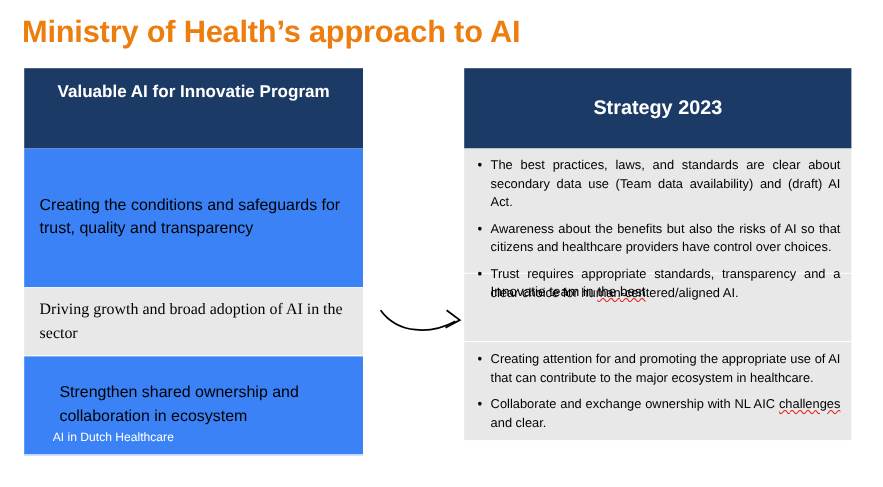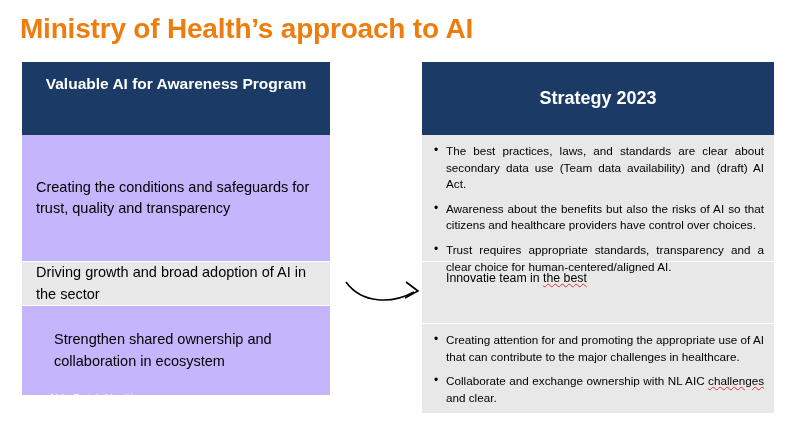--- a/index.html
+++ b/index.html
@@ -50,24 +50,24 @@
   .left-row {
     color: #000000;
     font-size: 14.5px;
     line-height: 1.45;
     padding: 0 14px;
     box-sizing: border-box;
     display: flex;
     align-items: center;
     border-bottom: 1px solid #ffffff;
   }
-  .left-row.grey-dark { background: #c4b5fd; }
+  .left-row.grey-dark { background: #3b82f6; }
   .left-row.grey-light { background: #E8E8E8; }
   .row-h1 { height: 127px; }
-  .row-h2 { height: 44px; }
+  .row-h2 { height: 62px; font-family: Liberation Serif, serif; }
   .row-h3 { height: 90px; padding-left: 32px; }
 
   
   .arrow {
     position: absolute;
     left: 344px;
     top: 274px;
     width: 78px;
     height: 34px;
   }
@@ -88,21 +88,21 @@
     height: 73px;
     line-height: 73px;
     box-sizing: border-box;
   }
   .right-cell {
     box-sizing: border-box;
     padding: 8px 10px 6px 10px;
     border-bottom: 1px solid #ffffff;
   }
   .right-cell.grey-light { background: #E8E8E8; }
-  .cell-h1 { height: 127px; }
+  .cell-h1 { height: 114px; }
   .cell-h2 { height: 62px; }
   .cell-h3 { height: 90px; }
 
   .bullet {
     position: relative;
     padding-left: 14px;
     font-size: 11.7px;
     line-height: 1.42;
     color: #000000;
     text-align: justify;
@@ -141,21 +141,21 @@
   }
 </style>
 </head>
 <body>
 
 <div class="slide">
 
   <div class="slide-title">Ministry of Health’s approach to AI</div>
 
   <div class="left-table">
-    <div class="left-header">Valuable AI for Awareness Program</div>
+    <div class="left-header">Valuable AI for Innovatie Program</div>
     <div class="left-row grey-dark row-h1">
       <span>Creating the conditions and safeguards for trust, quality and transparency</span>
     </div>
     <div class="left-row grey-light row-h2">
       <span>Driving growth and broad adoption of AI in the sector</span>
     </div>
     <div class="left-row grey-dark row-h3">
       <span>Strengthen shared ownership and collaboration in ecosystem</span>
     </div>
   </div>
@@ -176,21 +176,21 @@
       <div class="bullet">Trust requires appropriate standards, transparency and a clear choice for human-centered/aligned AI.</div>
     </div>
 
     <div class="right-cell grey-light cell-h2">
       <div class="plain-line">
         <span>Innovatie team in </span><span class="spell">the best</span>
       </div>
     </div>
 
     <div class="right-cell grey-light cell-h3">
-      <div class="bullet">Creating attention for and promoting the appropriate use of AI that can contribute to the major challenges in healthcare.</div>
+      <div class="bullet">Creating attention for and promoting the appropriate use of AI that can contribute to the major ecosystem in healthcare.</div>
       <div class="bullet">
         <span>Collaborate and exchange ownership with NL AIC </span><span class="spell">challenges</span><span> and clear.</span>
       </div>
     </div>
   </div>
 
   <div class="footer-caption">AI in Dutch Healthcare</div>
 
 </div>
 

